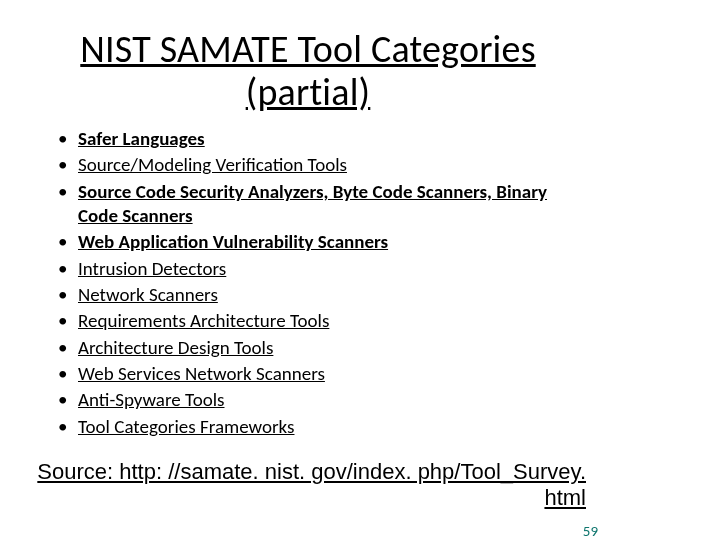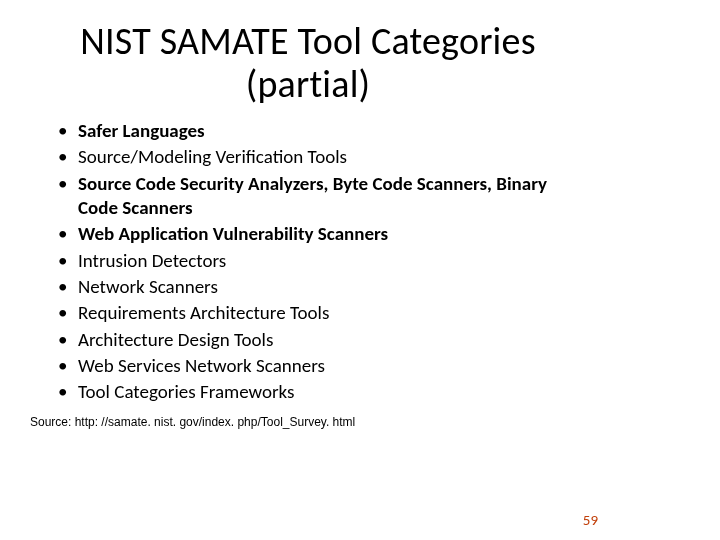--- a/index.html
+++ b/index.html
@@ -10,21 +10,22 @@
     background: #ffffff;
     font-family: Calibri, "Segoe UI", Arial, sans-serif;
     color: #000;
     overflow: hidden;
   }
   .slide {
     position: relative;
     width: 616px;
     height: 540px;
     box-sizing: border-box;
-    padding: 20px 30px 0 30px;
+    padding: 28px 30px 0 30px;
+    text-decoration: underline;
   }
   .title {
     font-size: 38px;
     font-weight: 400;
     text-align: center;
     line-height: 1.12;
     margin: 0 0 14px 0;
     letter-spacing: 0.2px;
   }
   ul.bullets {
@@ -41,31 +42,31 @@
   }
   ul.bullets li::before {
     content: "•";
     position: absolute;
     left: 0;
     top: 0;
     font-size: 19px;
   }
   .bold { font-weight: 700; }
   .source {
-    margin-top: 10px;
-    text-align: left;
+    margin-top: 20px;
+    text-align: right;
     font-family: Arial, sans-serif;
-    font-size: 12px;
+    font-size: 22px;
   }
   .pagenum {
     position: absolute;
     right: 18px;
-    bottom: 11px;
+    bottom: 0;
     font-size: 15px;
-    color: #c2410c;
+    color: #0f766e;
     font-family: Calibri, Arial, sans-serif;
   }
 </style>
 </head>
 <body>
 
 <div class="slide">
 
   <h1 class="title">
     <span>NIST SAMATE Tool Categories</span><br>
@@ -75,20 +76,21 @@
   <ul class="bullets">
       <li><span class="bold">Safer Languages</span></li>
       <li><span>Source/Modeling Verification Tools</span></li>
       <li><span class="bold">Source Code Security Analyzers, Byte Code Scanners, Binary Code Scanners</span></li>
       <li><span class="bold">Web Application Vulnerability Scanners</span></li>
       <li><span>Intrusion Detectors</span></li>
       <li><span>Network Scanners</span></li>
       <li><span>Requirements Architecture Tools</span></li>
       <li><span>Architecture Design Tools</span></li>
       <li><span>Web Services Network Scanners</span></li>
+      <li><span>Anti-Spyware Tools</span></li>
       <li><span>Tool Categories Frameworks</span></li>
     </ul>
 
   <div class="source">Source: http: //samate. nist. gov/index. php/Tool_Survey. html</div>
 
   <div class="pagenum">59</div>
 
 </div>
 
 </body></html>

